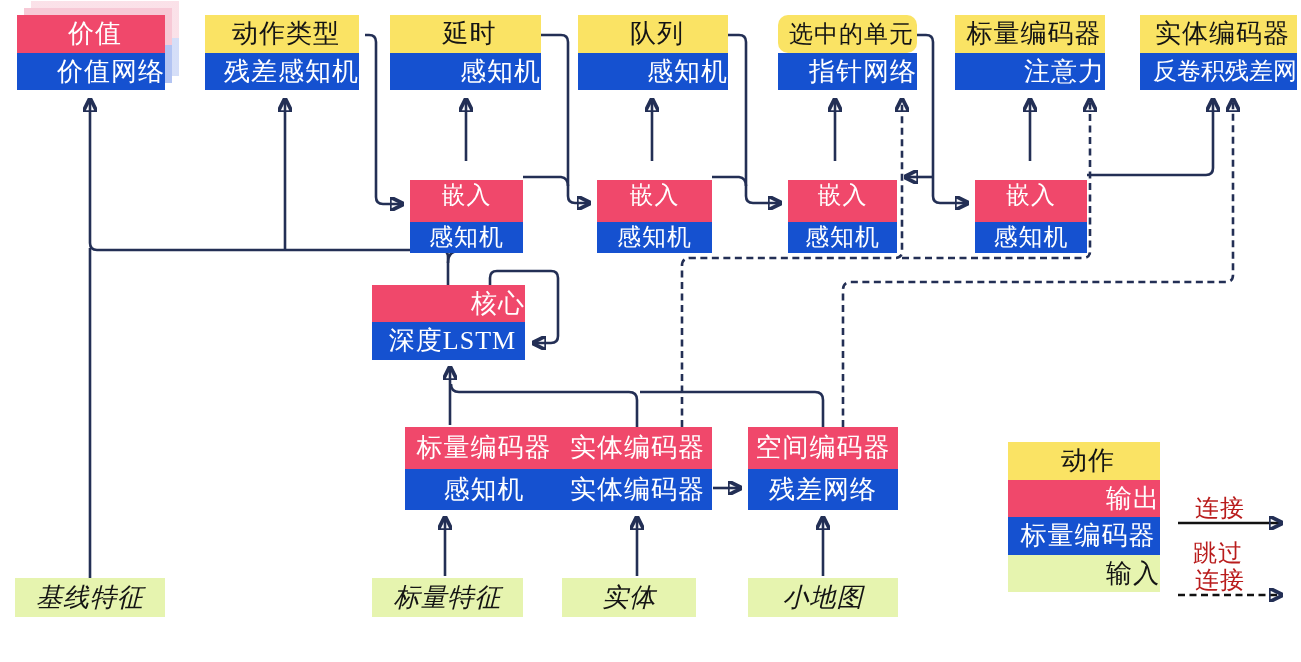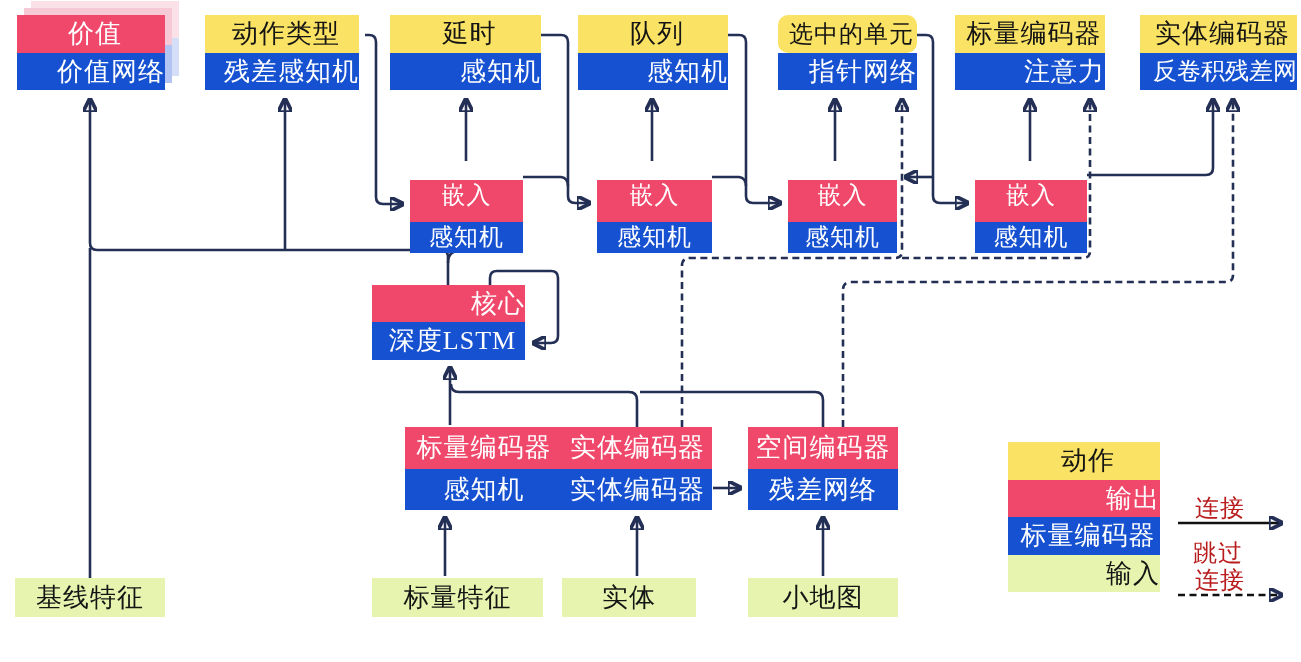--- a/index.html
+++ b/index.html
@@ -21,21 +21,21 @@
     font-size:26px; white-space:nowrap; overflow:hidden;
   }
   .action{background:var(--c-action); color:#141414;}
   .output{background:var(--c-output); color:#ffffff;}
   .network{background:var(--c-network); color:#ffffff;}
   .input{background:var(--c-input); color:#141414;}
   .h38{height:38px; line-height:38px;padding-left:8px;}
   .h37{height:37px; line-height:37px;text-align:right;}
   .h42{height:42px; line-height:42px;}
   .h41{height:41px; line-height:41px;}
-  .h39{height:39px; line-height:39px;}
+  .h39{height:39px; line-height:39px;font-style:italic;}
   .h30{height:42px; line-height:30px; font-size:24px;margin-top:18px;}
   .h31{height:31px; line-height:31px; font-size:24px;}
   .ghost{position:absolute; left:0; top:0; right:0; bottom:0; z-index:0;
     background:linear-gradient(to bottom, var(--c-stack_pink) 0 50%, var(--c-stack_blue) 50% 100%);}
   .g1{transform:translate(7px,-7px); z-index:1;}
   .g2{transform:translate(14px,-14px); opacity:.55;}
   .legend-label{
     position:absolute; z-index:2; color:#b91c1c; font-size:24px; letter-spacing:1px;
     text-align:center; white-space:nowrap;
   }
@@ -150,21 +150,21 @@
     <div class="band network h41">实体编码器</div>
   </div>
   <div class="node" style="left:740px;top:427px;width:150px;margin-left:8px;">
     <div class="band output h42">空间编码器</div>
     <div class="band network h41">残差网络</div>
   </div>
 
   <div class="node" style="left:15px;top:578px;width:150px;">
     <div class="band input h39">基线特征</div>
   </div>
-  <div class="node" style="left:372px;top:578px;width:171px;">
+  <div class="node" style="left:372px;top:578px;width:151px;">
     <div class="band input h39">标量特征</div>
   </div>
   <div class="node" style="left:562px;top:578px;width:134px;">
     <div class="band input h39">实体</div>
   </div>
   <div class="node" style="left:748px;top:578px;width:150px;">
     <div class="band input h39">小地图</div>
   </div>
 
   <div class="node" style="left:1008px;top:442px;width:152px;">

